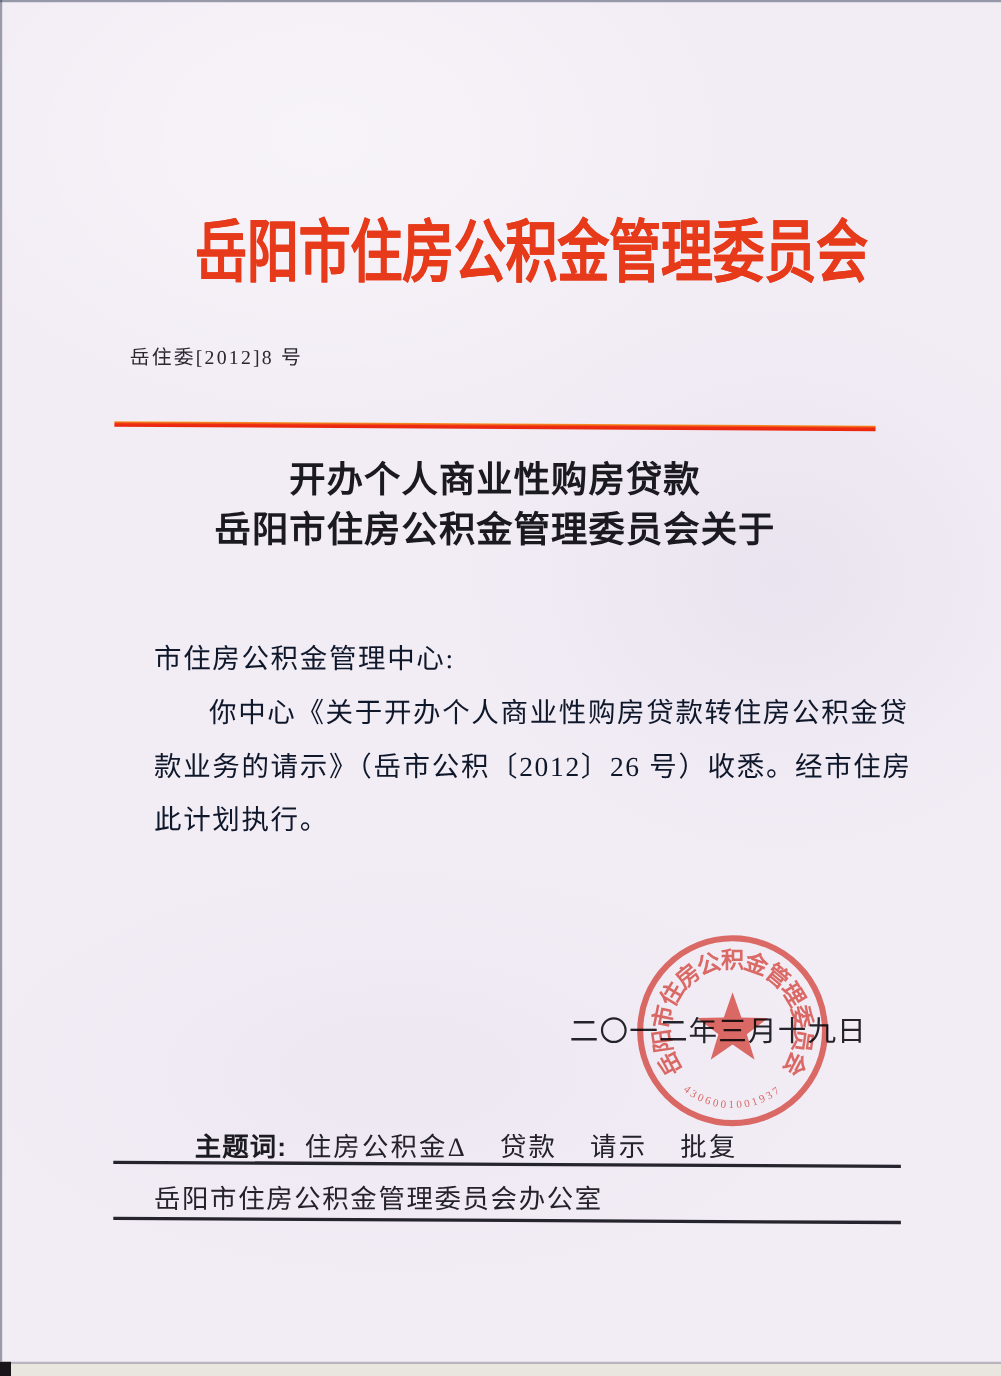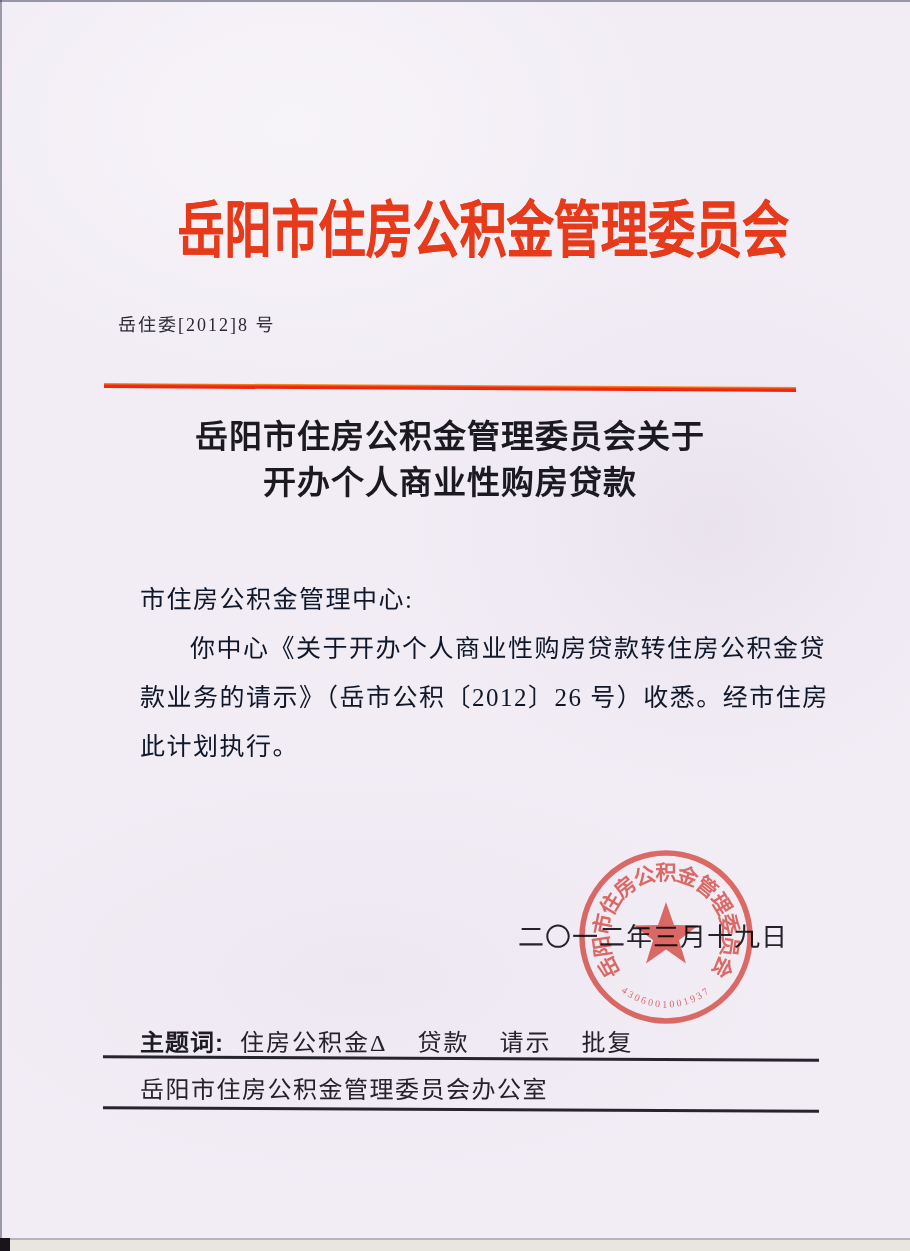--- a/index.html
+++ b/index.html
@@ -62,21 +62,21 @@
     opacity:0.82;mix-blend-mode:multiply;
     filter:blur(0.3px);
   }
   .seal text{font-family:"Liberation Serif","DejaVu Serif",serif;}
   .subject-line{
     position:absolute;top:1023px;left:140px;width:680px;
     font-size:24px;color:#24222a;white-space:nowrap;
   }
   .subject-label{
     font-family:"Liberation Sans","DejaVu Sans",sans-serif;
-    font-weight:bold;letter-spacing:1px;margin-right:16px;color:#1c1b21;
+    font-weight:bold;letter-spacing:1px;margin-right:16px;color:#1c1b21;margin-left:37px;
   }
   .subject-term{margin-right:30px;letter-spacing:2px;}
   .footer-rule{
     position:absolute;left:103px;width:716px;height:3px;
     background:#26242c;transform:rotate(0.3deg);
   }
   .footer-rule.r1{top:1057px;}
   .footer-rule.r2{top:1108px;}
   .footer-row{
     position:absolute;top:1070px;left:140px;width:666px;
@@ -97,22 +97,22 @@
 
 <div class="org-title">
   <span>岳阳市住房公积金管理委员会</span>
 </div>
 
 <div class="doc-number">岳住委[2012]8 号</div>
 
 <div class="red-rule"></div>
 
 <div class="doc-title">
+  <div>开办个人商业性购房贷款</div>
   <div>岳阳市住房公积金管理委员会关于</div>
-  <div>开办个人商业性购房贷款</div>
 </div>
 
 <div class="body-block">
   <div class="body-line">市住房公积金管理中心:</div>
   <div class="body-line indent">你中心《关于开办个人商业性购房贷款转住房公积金贷</div>
   <div class="body-line">款业务的请示》（岳市公积〔2012〕26 号）收悉。经市住房</div>
   <div class="body-line">此计划执行。</div>
 </div>
 
 <div class="date-line">二〇一二年三月十九日</div>

